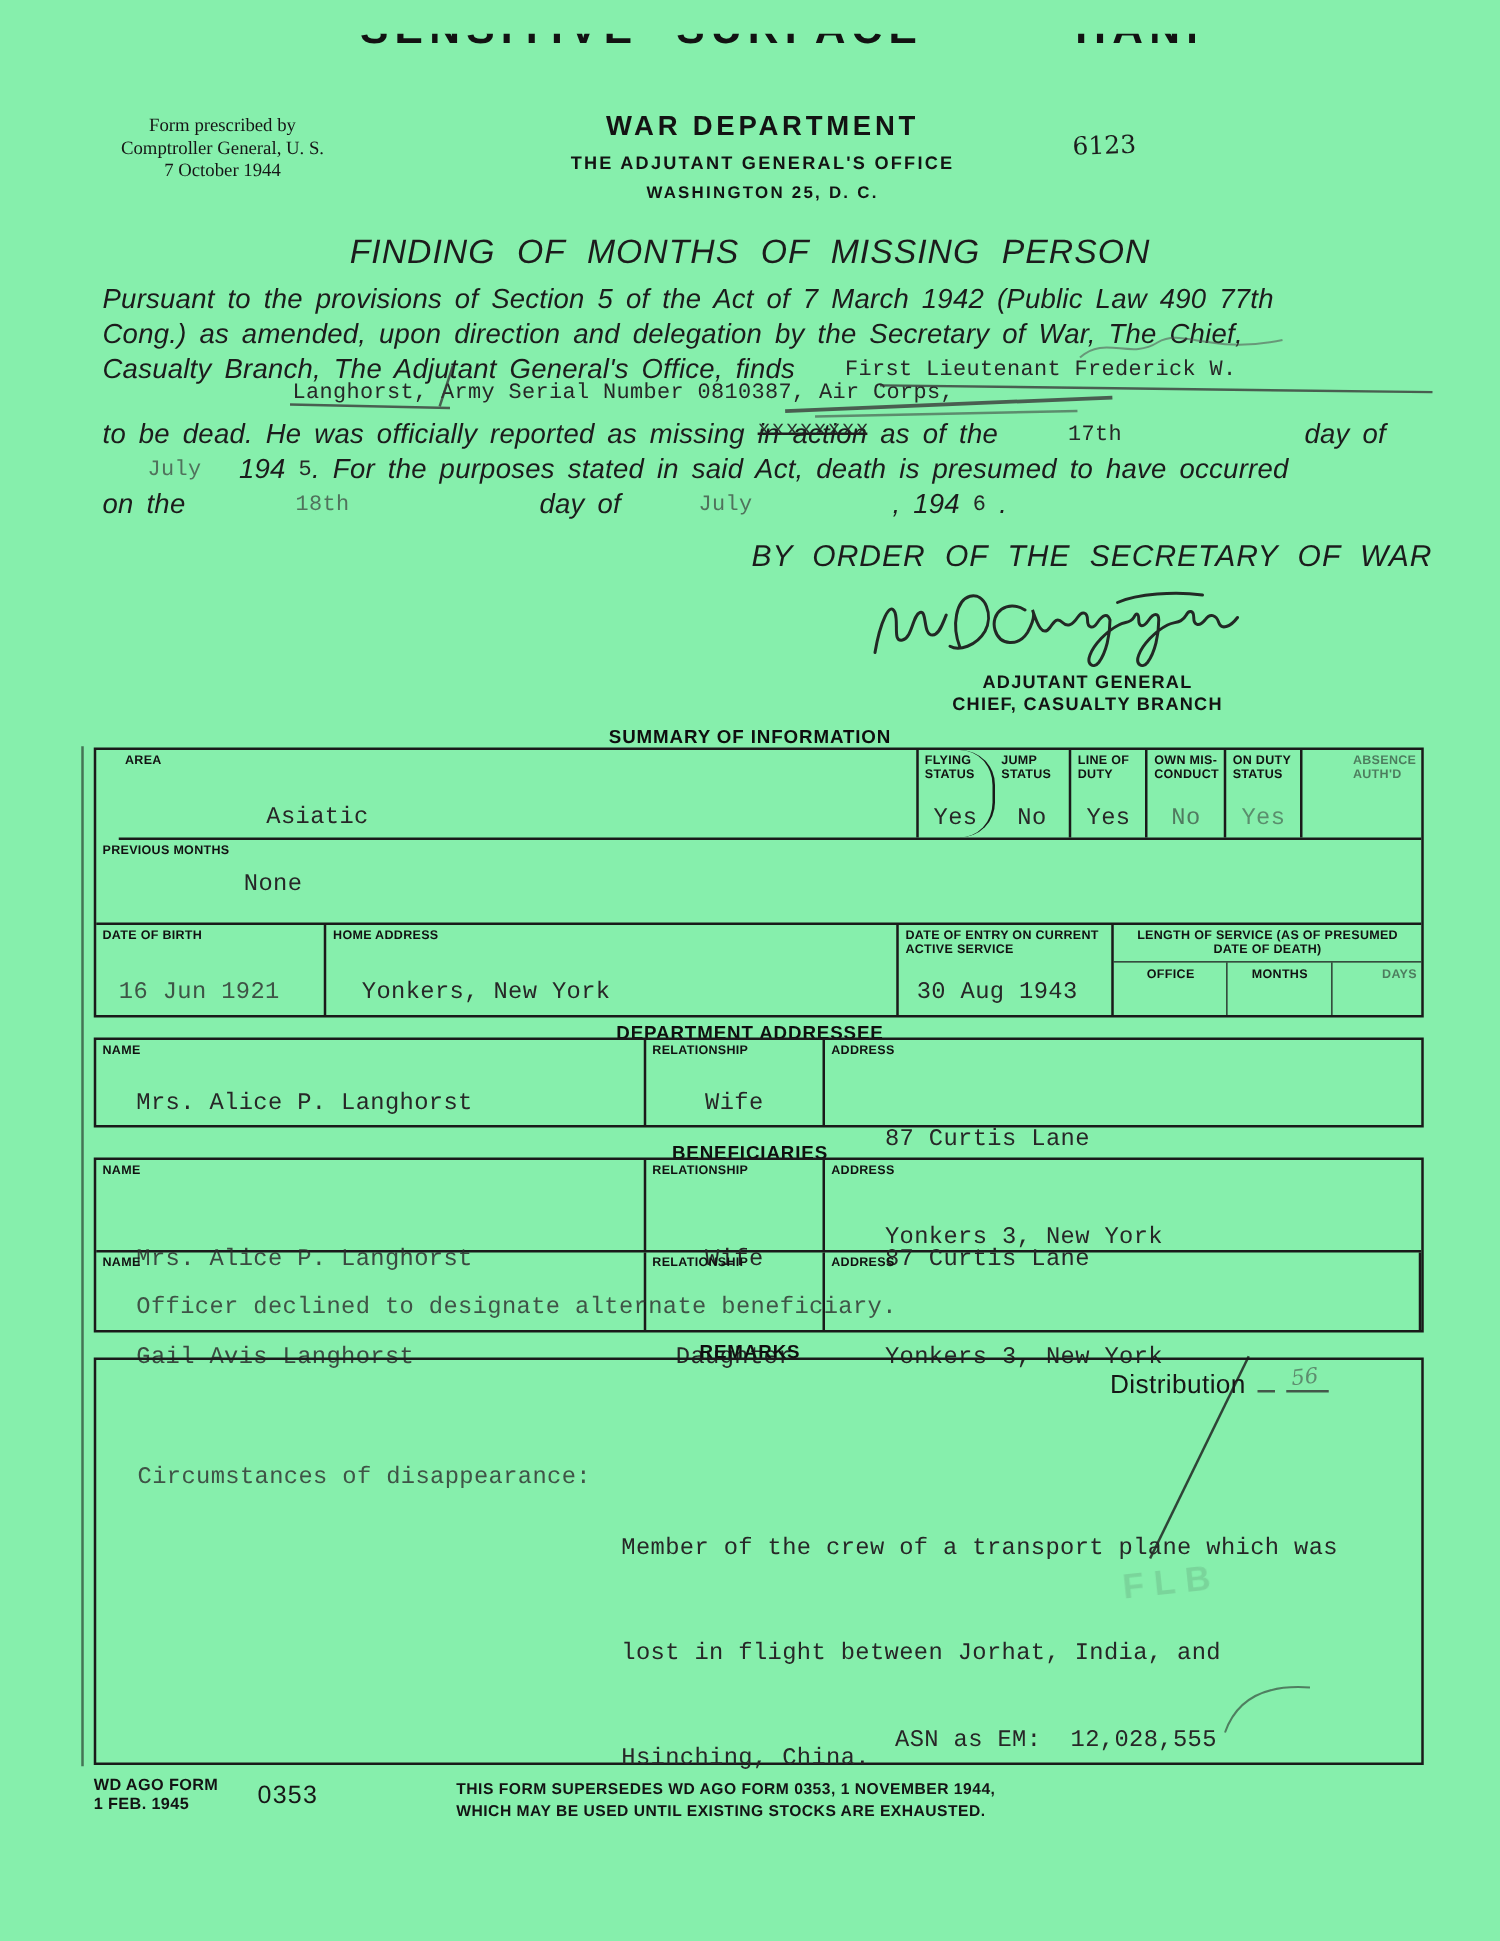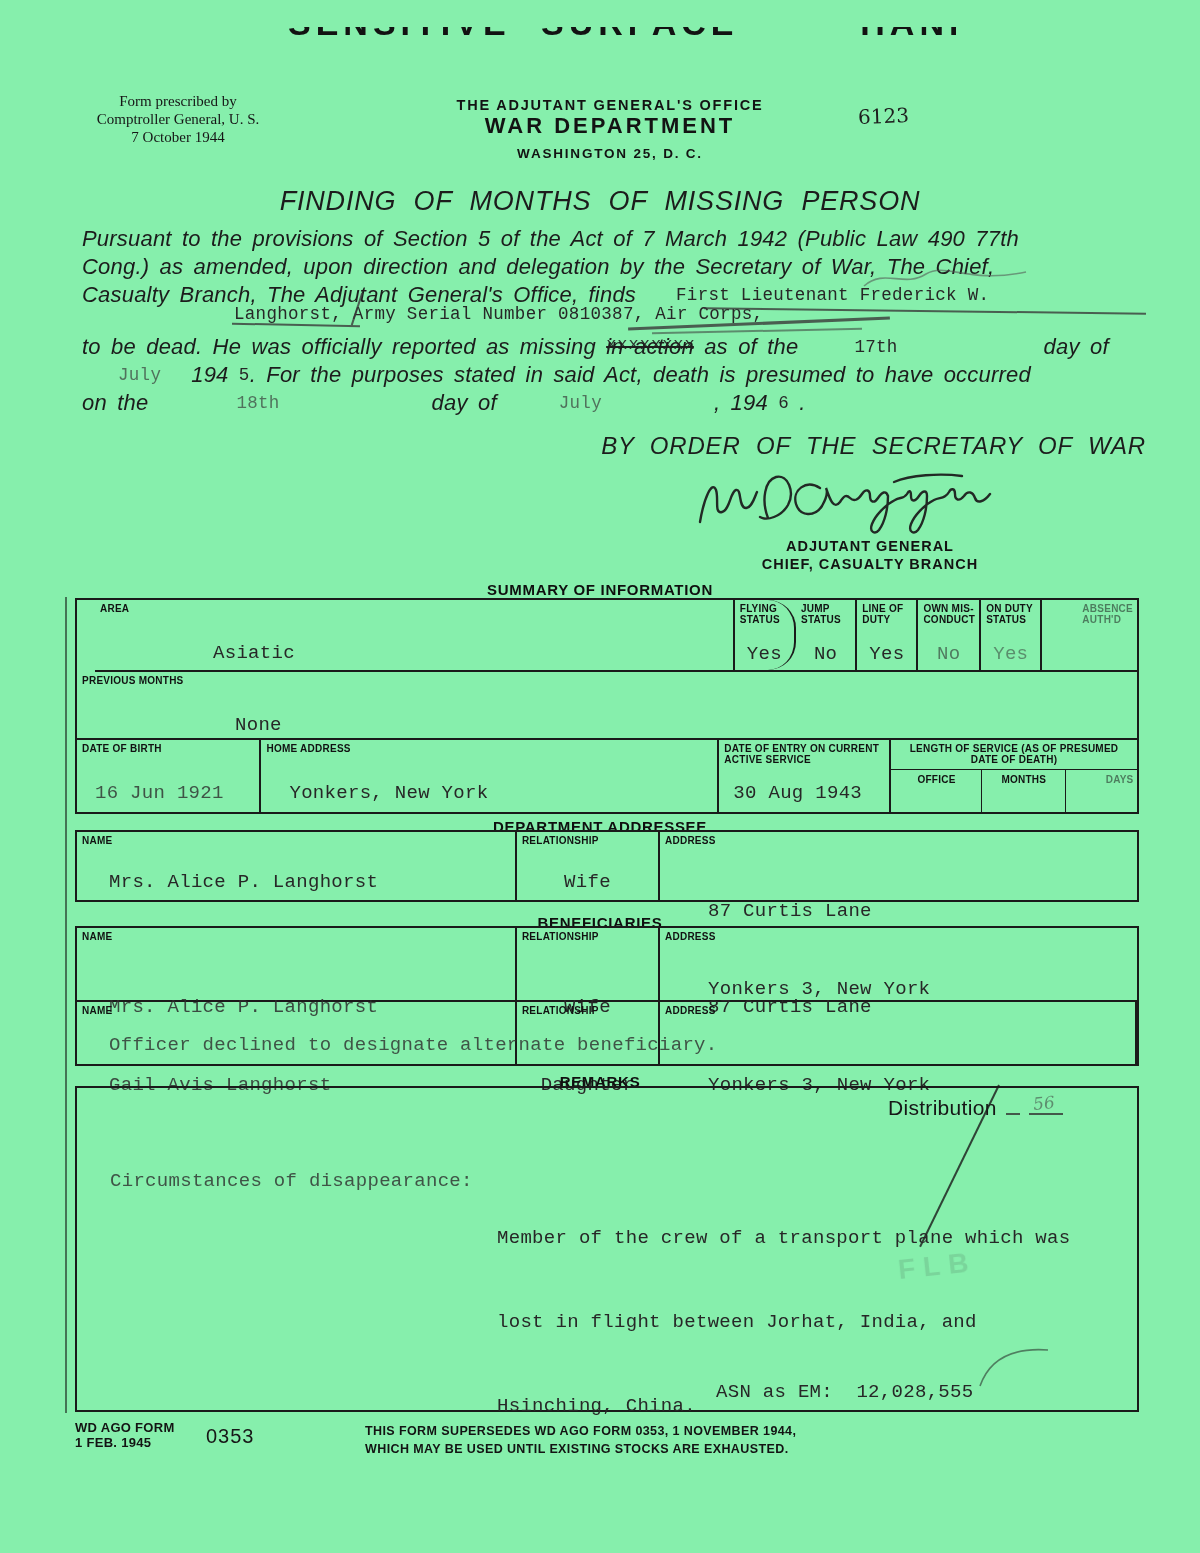--- a/index.html
+++ b/index.html
@@ -52,22 +52,22 @@
   </div>
 
   <div class="abs" style="left:78px;top:92px;width:200px;text-align:center;
        font:15px 'Liberation Serif',serif;line-height:18px;color:#161616;">
     <div>Form prescribed by</div>
     <div>Comptroller General, U. S.</div>
     <div>7 October 1944</div>
   </div>
 
   <div class="abs" style="left:370px;top:88px;width:480px;text-align:center;">
+    <div class="gothic" style="font-size:22px;letter-spacing:3px;">WAR DEPARTMENT</div>
     <div class="gothic" style="font-size:14.5px;letter-spacing:1.8px;margin-top:9px;">THE ADJUTANT GENERAL'S OFFICE</div>
-    <div class="gothic" style="font-size:22px;letter-spacing:3px;">WAR DEPARTMENT</div>
     <div class="gothic" style="font-size:13.5px;letter-spacing:1.8px;margin-top:7px;">WASHINGTON 25, D. C.</div>
   </div>
 
   <div class="abs" style="left:858px;top:104px;font:20px 'DejaVu Serif',serif;
        transform:rotate(-2deg);color:#1d1d1d;">6123</div>
 
   <div class="abs print" style="left:0;top:186px;width:1200px;text-align:center;
        font-size:27px;letter-spacing:.8px;word-spacing:9px;">FINDING OF MONTHS OF MISSING PERSON</div>
 
   <div class="abs" style="left:82px;top:226px;">
@@ -151,21 +151,21 @@
         <span class="typed big val-center" style="color:rgba(45,45,45,.5);">Yes</span>
       </div>
       <div class="cell" style="flex:1;">
         <span class="lbl smudge">ABSENCE AUTH'D</span>
         <span class="typed big val-center"></span>
       </div>
     </div>
     <div class="trow bb" style="height:68px;">
       <div class="cell" style="flex:1;">
         <span class="lbl">PREVIOUS MONTHS</span>
-        <span class="typed big val-bottom" style="left:118px;bottom:2px;margin-left:40px;">None</span>
+        <span class="typed big val-bottom" style="left:118px;bottom:20px;">None</span>
       </div>
     </div>
     <div class="trow" style="height:72px;">
       <div class="cell" style="flex:0 0 17.4%;">
         <span class="lbl">DATE OF BIRTH</span>
         <span class="typed big val-bottom" style="left:18px;bottom:8px;color:rgba(45,45,45,.8);">16 Jun 1921</span>
       </div>
       <div class="cell" style="flex:0 0 43.2%;">
         <span class="lbl">HOME ADDRESS</span>
         <span class="typed big val-bottom" style="left:28px;bottom:8px;">Yonkers, New York</span>

